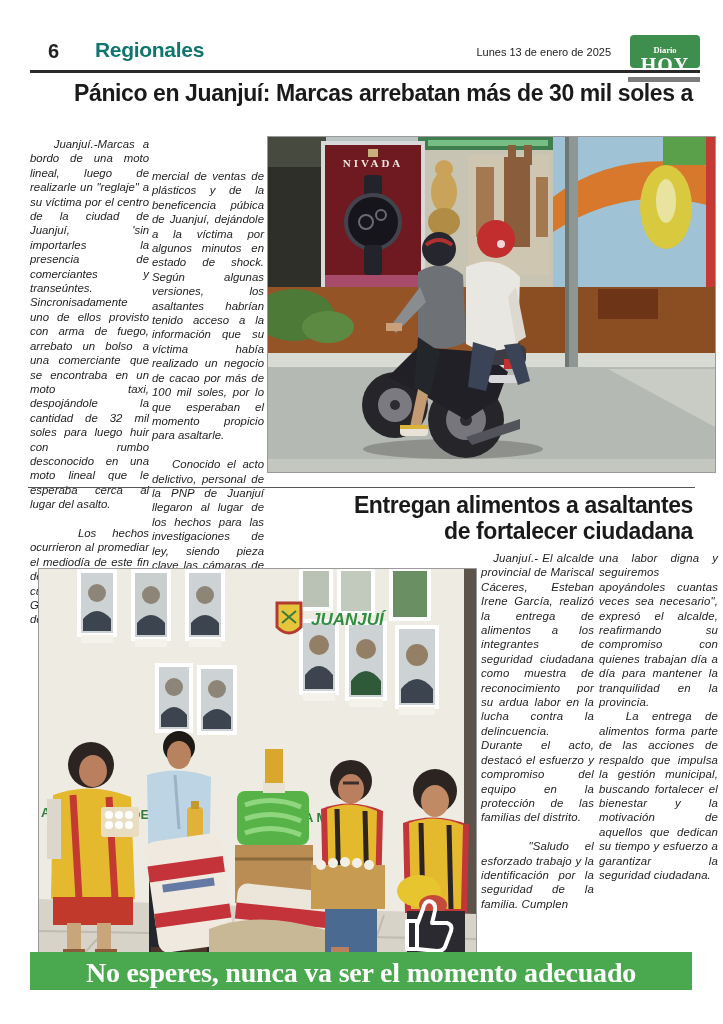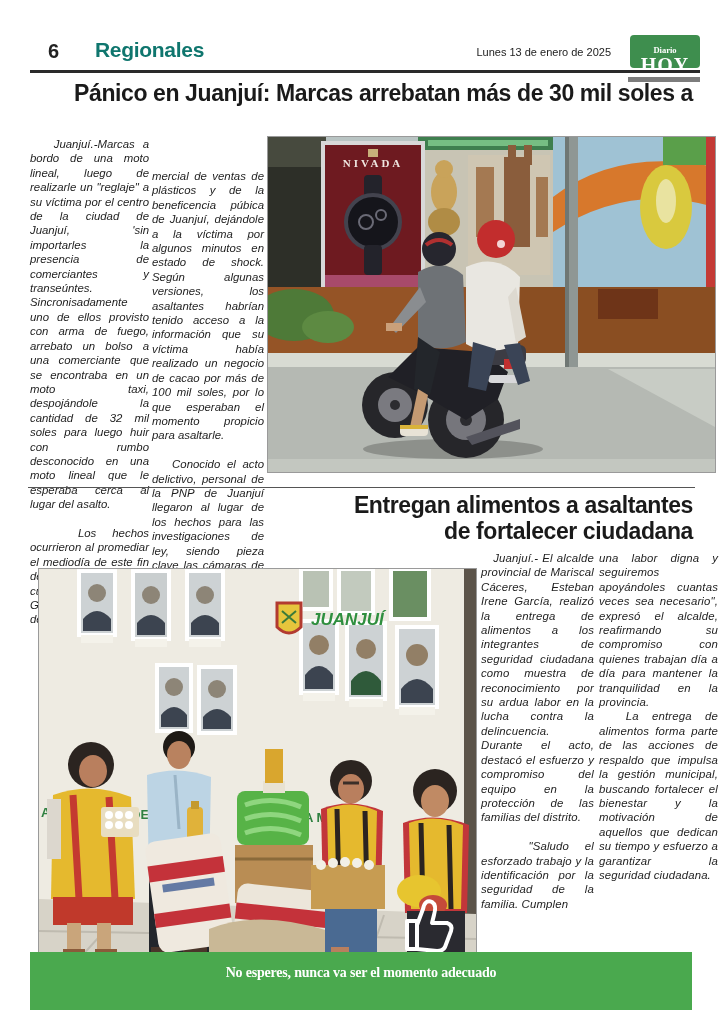--- a/index.html
+++ b/index.html
@@ -25,23 +25,23 @@
   .headline2{top:492px;}
   
   .col{position:absolute;font-size:11.4px;line-height:14.4px;text-align:justify;
     white-space:pre-wrap;color:#1d1d1d;font-style:italic;}
   .a1colA{left:30px;top:137px;width:119px;height:345px;}
   .a1colB{left:152px;top:137px;width:112px;height:345px;margin-top:32px;}
   .a2colA{left:481px;top:551px;width:113px;height:400px;letter-spacing:0.15px;}
   .a2colB{left:599px;top:551px;width:119px;height:400px;letter-spacing:0.15px;}
   
   .divider{position:absolute;left:28px;top:487px;width:667px;height:1px;background:#555;}
-  .banner{position:absolute;left:30px;top:952px;width:662px;height:58px;background:#4aa94e;
+  .banner{position:absolute;left:30px;top:952px;width:662px;height:38px;background:#4aa94e;
     color:#ffffff;text-align:center;font-family:"Liberation Serif",serif;font-weight:bold;
-    font-size:14px;line-height:41px;letter-spacing:-0.2px;}
+    font-size:28px;line-height:41px;letter-spacing:-0.2px;}
   
   .photo{position:absolute;overflow:hidden;border:1px solid #9a9a9a;box-sizing:border-box;}
   .photo1{left:267px;top:136px;width:449px;height:337px;}
   .photo2{left:38px;top:556px;width:439px;height:392px;margin-top:12px;}
   svg{display:block;}
 </style>
 </head>
 <body>
 
 <div class="page">

